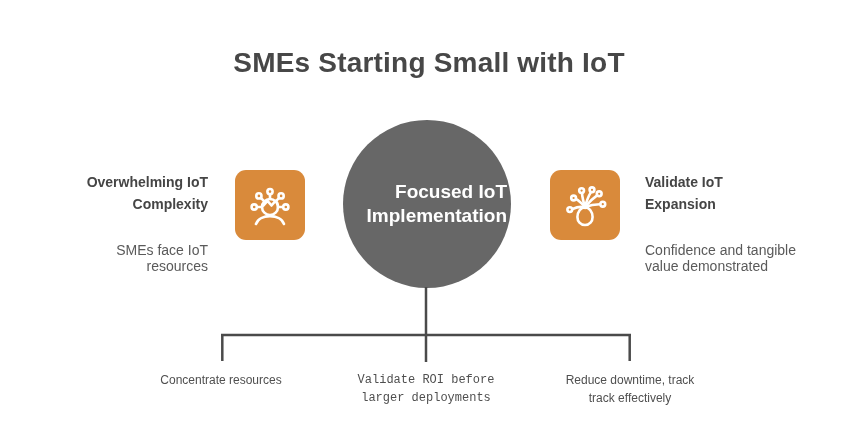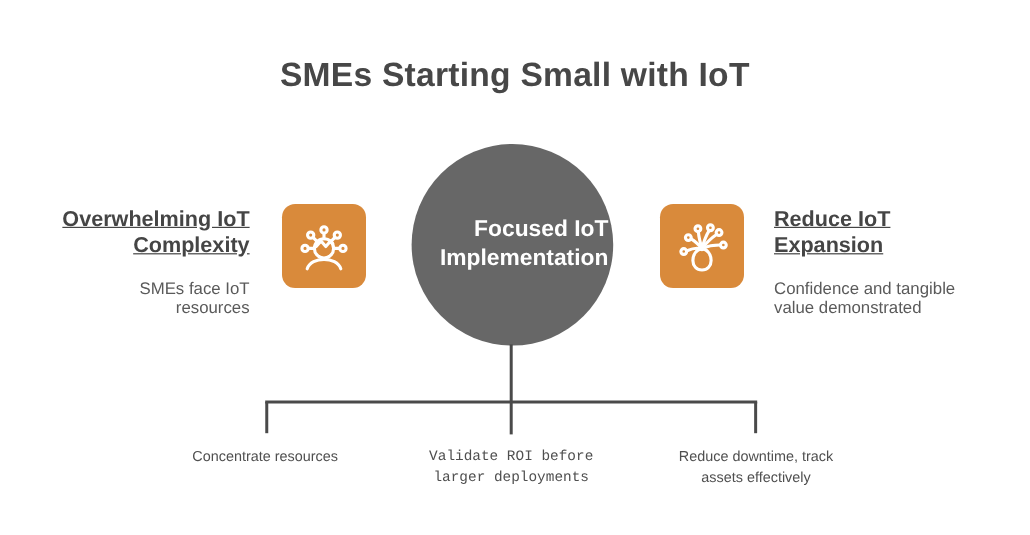--- a/index.html
+++ b/index.html
@@ -26,26 +26,25 @@
     position:absolute;top:50px;left:0;width:858px;
     text-align:center;
     font-size:28px;font-weight:bold;line-height:26px;
     color:var(--title-color);
     letter-spacing:0.2px;
   }
   .side-text{position:absolute;top:171px;}
   .side-text.left{left:18px;width:190px;text-align:right;}
   .side-text.right{left:645px;width:200px;text-align:left;}
   .side-heading{
-    font-size:18px;font-weight:bold;line-height:22px;
+    font-size:14px;font-weight:bold;line-height:22px;
     color:var(--heading-color);
-    text-decoration:underline;
   }
   .side-sub{
-    margin-top:17px;
+    margin-top:27px;
     font-size:14px;line-height:16px;
     color:var(--body-color);
   }
   .side-heading span,.side-sub span,.circle-label span,.branch-label span{display:block;}
   .icon-box{
     position:absolute;top:170px;width:70px;height:70px;
     background:var(--accent);border-radius:11px;
     display:flex;align-items:center;justify-content:center;
   }
   .icon-box.left{left:235px;}
@@ -136,21 +135,21 @@
         <path d="M24,26 C28,21 33,16.5 35.8,14.6"></path>
           <circle cx="38.2" cy="12.8" r="2.4"></circle>
         <path d="M24,26 C29,24 35.5,23.2 38.8,23.2"></path>
           <circle cx="41.8" cy="23.2" r="2.4"></circle>
       </g>
     </svg>
   </div>
 
   <div class="side-text right">
     <div class="side-heading">
-      <span>Reduce IoT</span>
+      <span>Validate IoT</span>
       <span>Expansion</span>
     </div>
     <div class="side-sub">
       <span>Confidence and tangible</span>
       <span>value demonstrated</span>
     </div>
   </div>
 
   <svg class="connector" width="858" height="446" viewBox="0 0 858 446">
     <g stroke="#4a4a4a" stroke-width="2.5" fill="none">
@@ -163,16 +162,16 @@
 
   <div class="branch-label b0">
     <span>Concentrate resources</span>
   </div>
   <div class="branch-label b1">
     <span>Validate ROI before</span>
     <span>larger deployments</span>
   </div>
   <div class="branch-label b2">
     <span>Reduce downtime, track</span>
-    <span>assets effectively</span>
+    <span>track effectively</span>
   </div>
 
 </div>
 
 </body></html>

